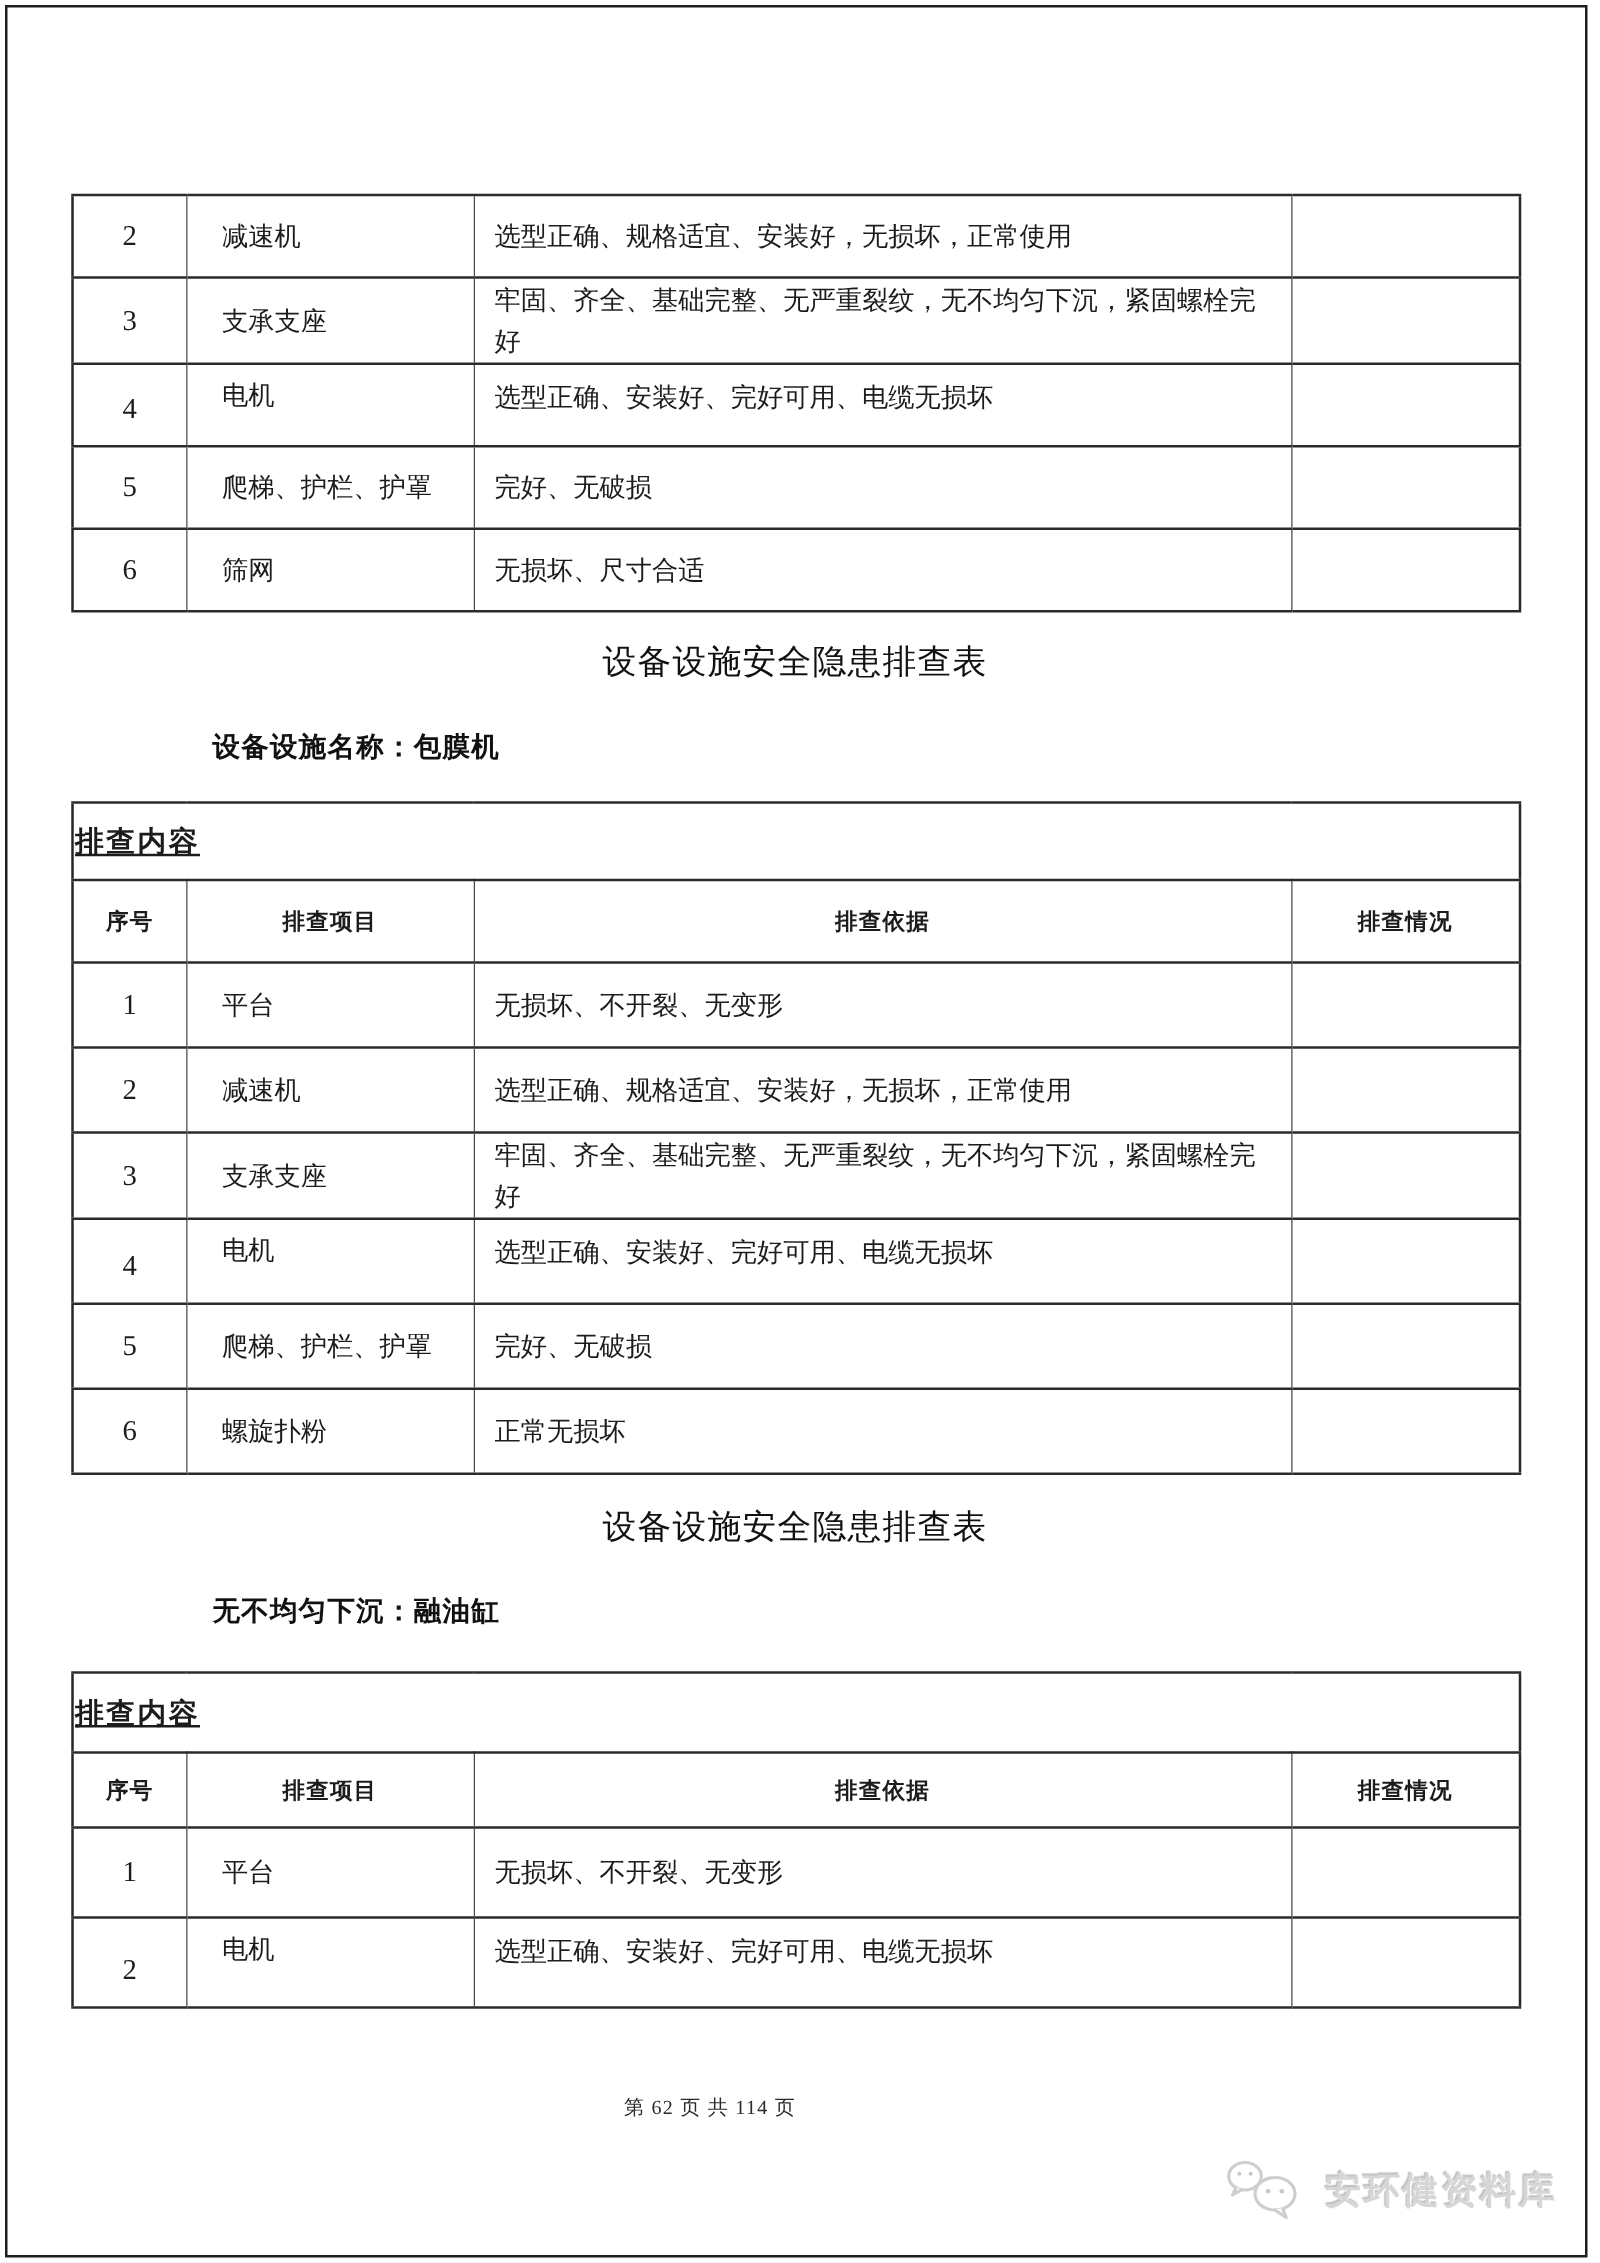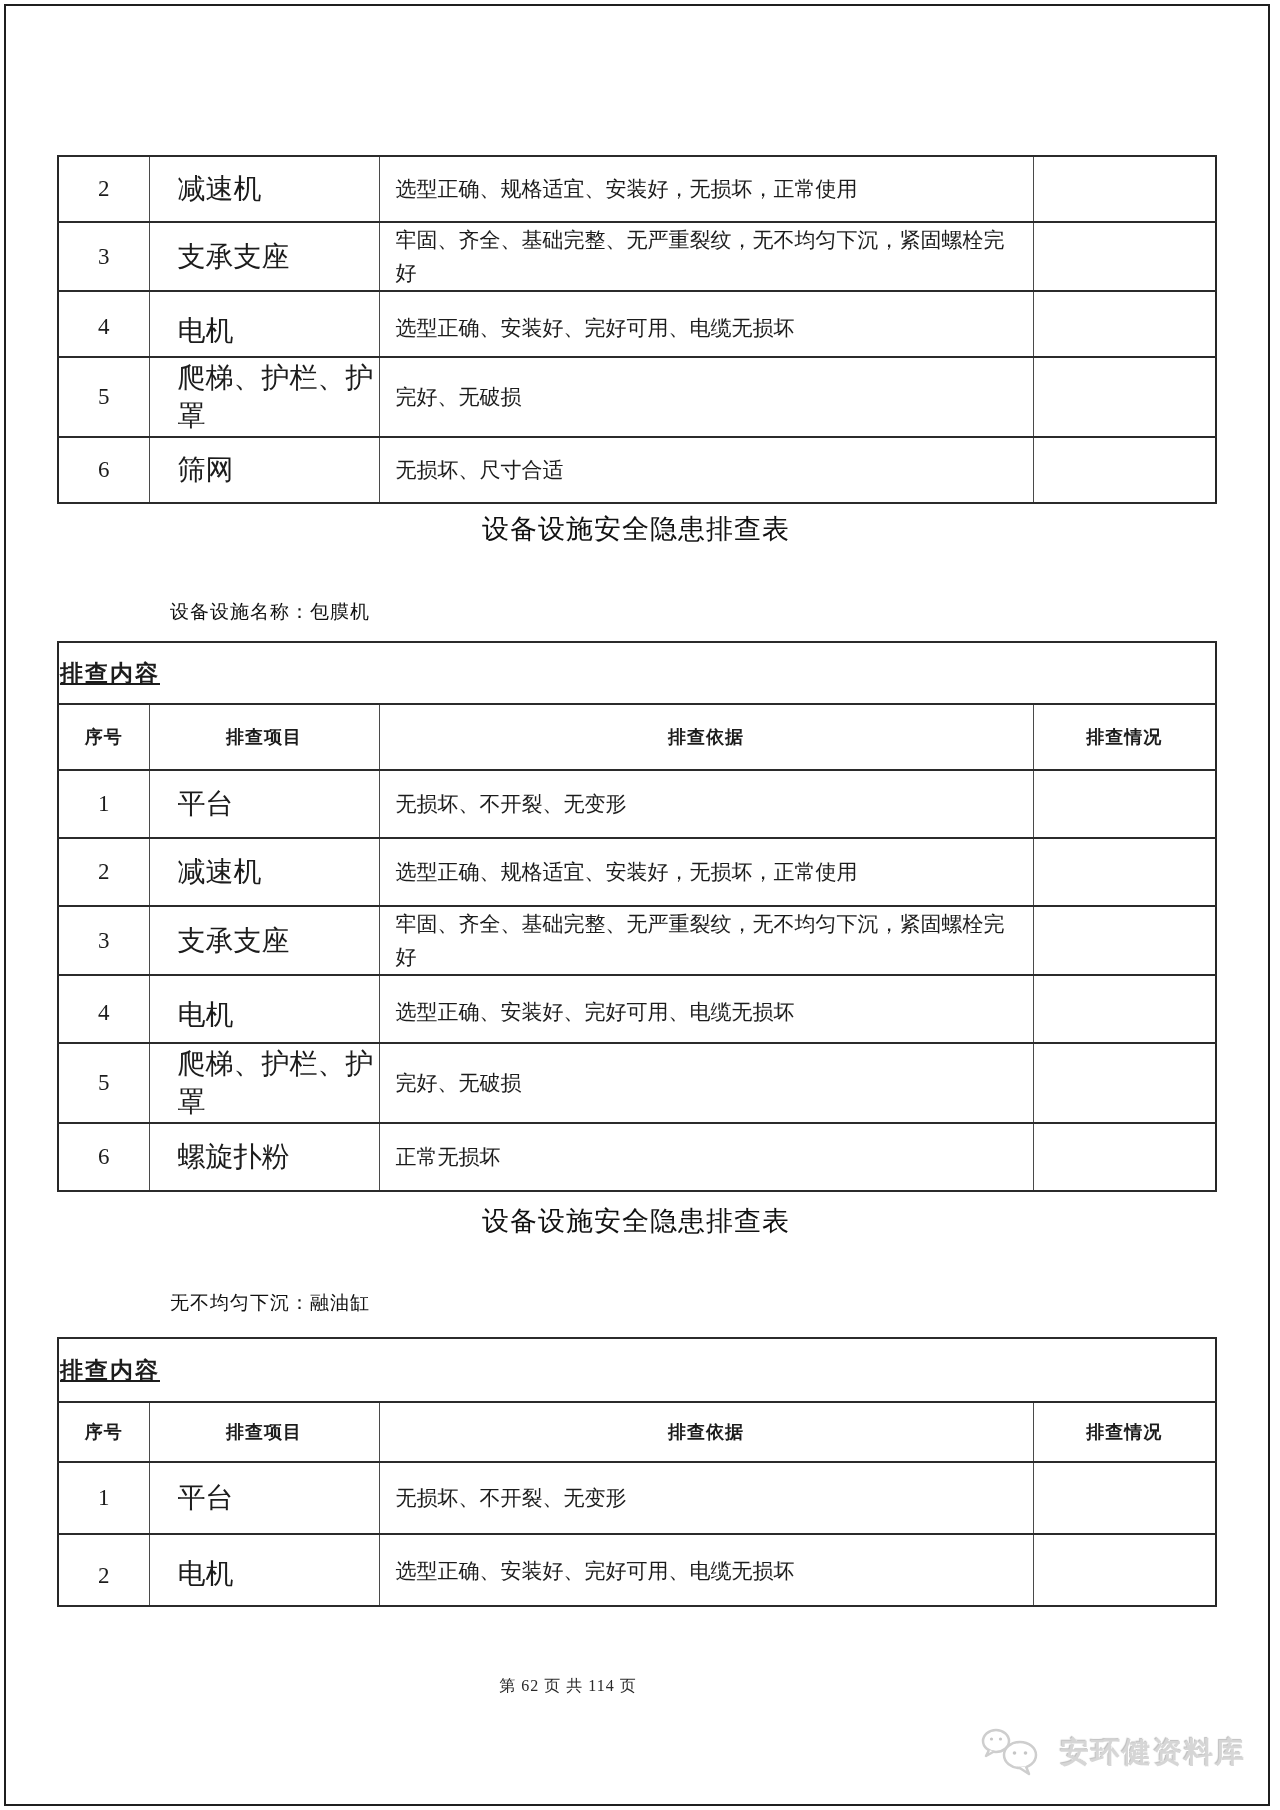--- a/index.html
+++ b/index.html
@@ -58,33 +58,33 @@
     letter-spacing:1px;
   }
 
   td.c-num{
     text-align:center;
     font-size:23px;
     font-family:"Liberation Serif", serif;
   }
   td.c-item{
     padding-left:28px;
-    font-size:28px;
+    font-size:21px;
   }
   td.c-basis{
     padding-left:16px;
     padding-right:28px;
     font-size:21px;
     line-height:1.55;
   }
   td.c-status{}
 
   tr.tall td.c-item, tr.tall td.c-basis{
     vertical-align:top;
-    padding-top:20px;
+    padding-top:10px;
   }
   tr.tall td.c-num{
     vertical-align:bottom;
     padding-bottom:16px;
   }
 
   
   .t1{top:155px;}
   .t1 td{height:66px;}
 
@@ -109,25 +109,24 @@
     letter-spacing:1px;
     color:#111;
   }
   .title-1{top:511px;}
   .title-2{top:1203px;}
 
   .tbl-subtitle{
     position:absolute;
     left:170px;
     font-family:"Liberation Sans", sans-serif;
-    font-weight:normal;
-    font-size:19px;
+    font-weight:bold;
+    font-size:22px;
     letter-spacing:1px;
     color:#111;
-    margin-top:16px;
   }
   .subtitle-1{top:583px;}
   .subtitle-2{top:1274px;}
 
   
   .page-footer{
     position:absolute;
     left:0;width:1136px;
     top:1676px;
     text-align:center;

